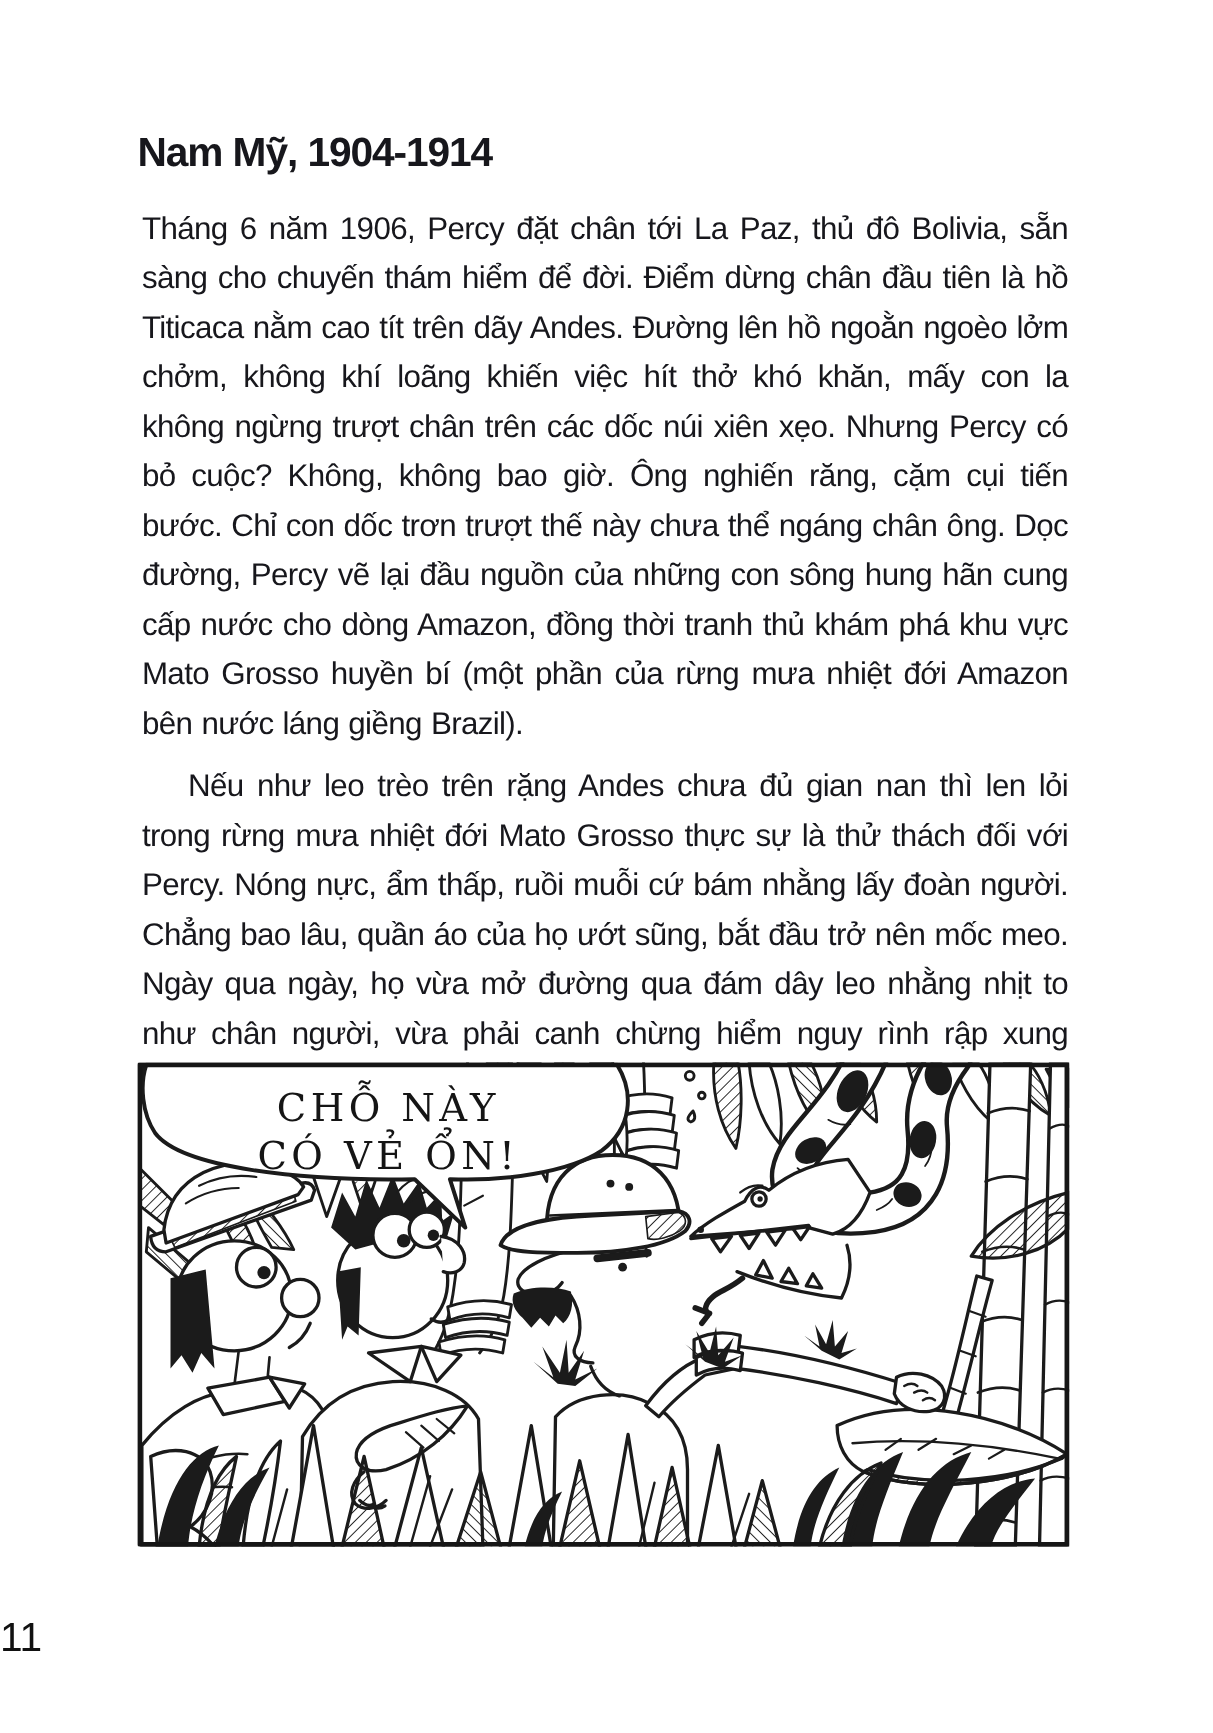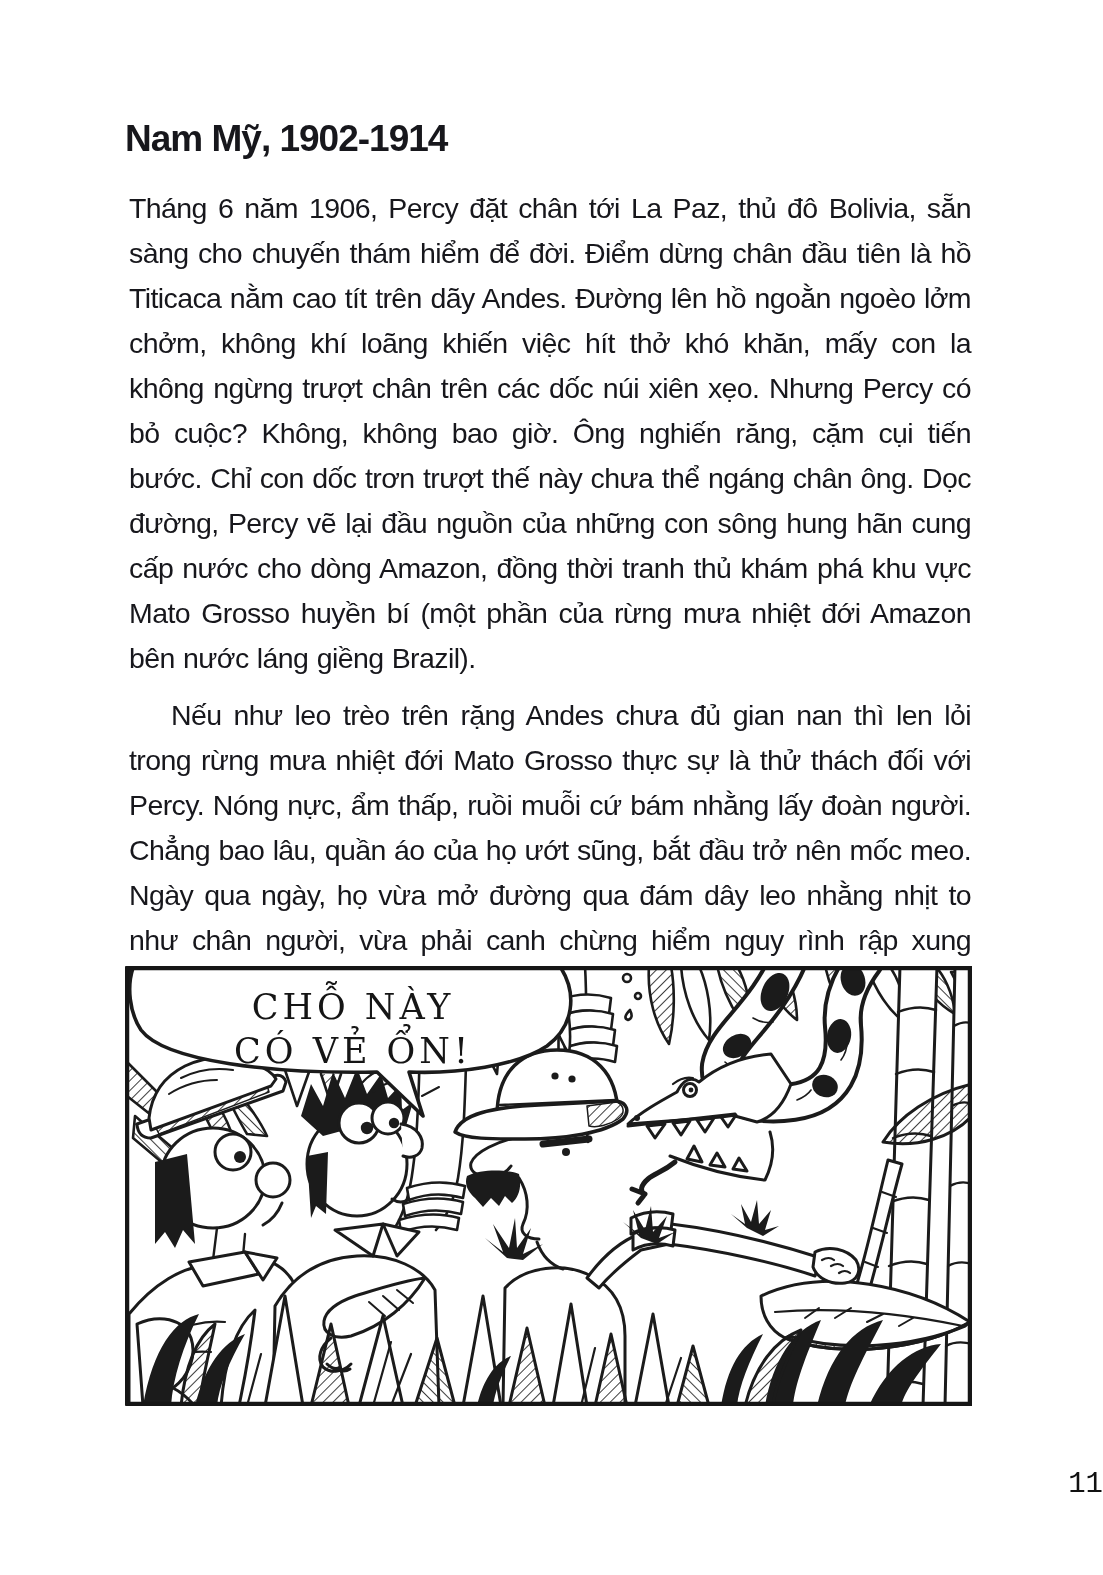--- a/index.html
+++ b/index.html
@@ -17,35 +17,35 @@
   p.body-text{
     margin:4px;font-size:28.5px;line-height:45px;text-align:justify;
     letter-spacing:-0.6px;word-spacing:1px;color:#17171c;
   }
   p.body-text + p.body-text{margin-top:12px;text-indent:42px;}
   figure.illustration{
     position:absolute;left:125px;top:966px;width:843px;height:440px;margin:0;
   }
   figure.illustration svg{display:block;width:847px;height:440px;}
   .page-number{
-    position:absolute;left:0;right:0;top:1468px;text-align:right;
-    font-family:Liberation Mono, monospace;font-size:29px;color:#111;
+    position:absolute;left:0;right:0;top:1468px;text-align:left;
+    font-family:Liberation Sans, sans-serif;font-size:37px;color:#111;
   }
   .bubble-text{
     font-family:"DejaVu Serif","Liberation Serif",serif;
     font-size:35px;letter-spacing:4px;fill:#151515;
   }
 </style>
 </head>
 <body>
 
 <div class="page">
 
   <div class="content">
-    <h1 class="heading">Nam Mỹ, 1902-1914</h1>
+    <h1 class="heading">Nam Mỹ, 1904-1914</h1>
     <p class="body-text">Tháng 6 năm 1906, Percy đặt chân tới La Paz, thủ đô Bolivia, sẵn sàng cho chuyến thám hiểm để đời. Điểm dừng chân đầu tiên là hồ Titicaca nằm cao tít trên dãy Andes. Đường lên hồ ngoằn ngoèo lởm chởm, không khí loãng khiến việc hít thở khó khăn, mấy con la không ngừng trượt chân trên các dốc núi xiên xẹo. Nhưng Percy có bỏ cuộc? Không, không bao giờ. Ông nghiến răng, cặm cụi tiến bước. Chỉ con dốc trơn trượt thế này chưa thể ngáng chân ông. Dọc đường, Percy vẽ lại đầu nguồn của những con sông hung hãn cung cấp nước cho dòng Amazon, đồng thời tranh thủ khám phá khu vực Mato Grosso huyền bí (một phần của rừng mưa nhiệt đới Amazon bên nước láng giềng Brazil).</p>
     <p class="body-text">Nếu như leo trèo trên rặng Andes chưa đủ gian nan thì len lỏi trong rừng mưa nhiệt đới Mato Grosso thực sự là thử thách đối với Percy. Nóng nực, ẩm thấp, ruồi muỗi cứ bám nhằng lấy đoàn người. Chẳng bao lâu, quần áo của họ ướt sũng, bắt đầu trở nên mốc meo. Ngày qua ngày, họ vừa mở đường qua đám dây leo nhằng nhịt to như chân người, vừa phải canh chừng hiểm nguy rình rập xung quanh.</p>
   </div>
 
   <figure class="illustration">
     <svg viewBox="0 0 847 440" xmlns="http://www.w3.org/2000/svg">
       <defs>
         <clipPath id="panelClip">
             <rect x="0" y="0" width="847" height="440"></rect>
           </clipPath>

